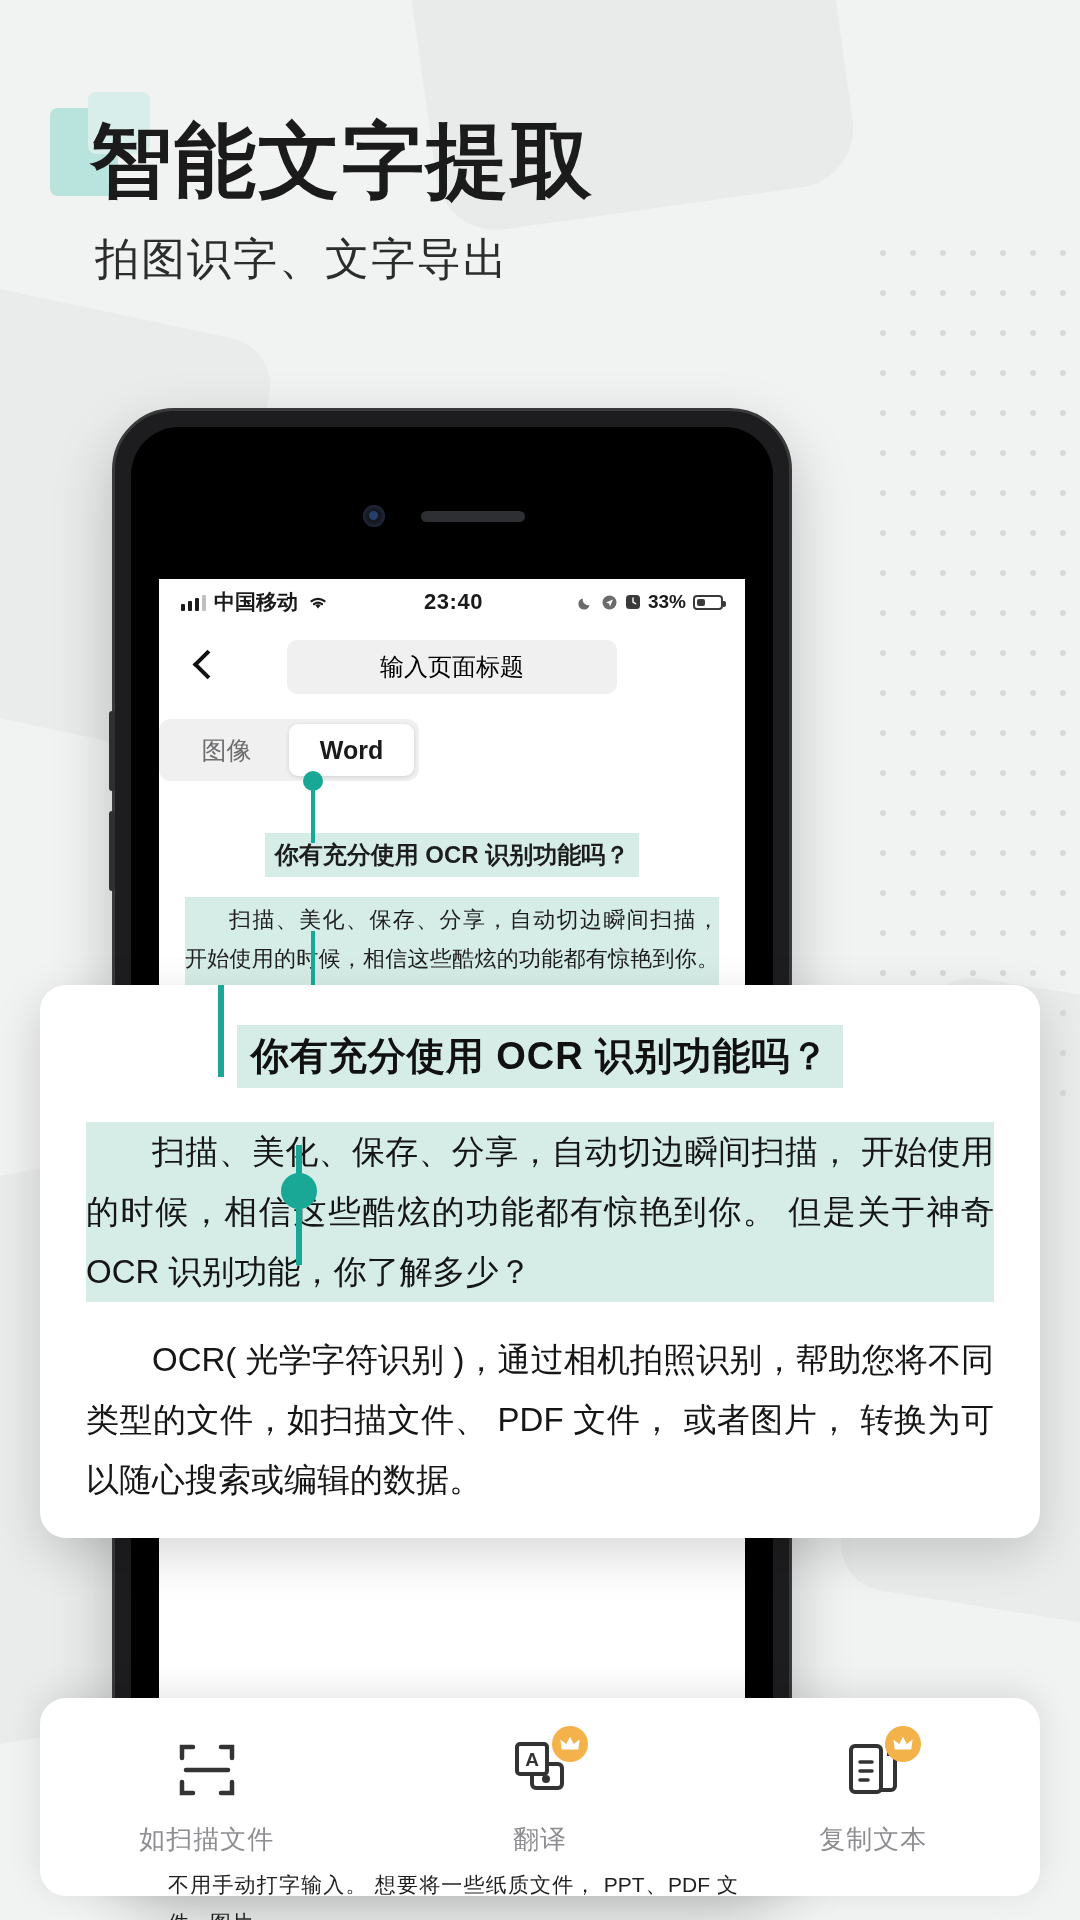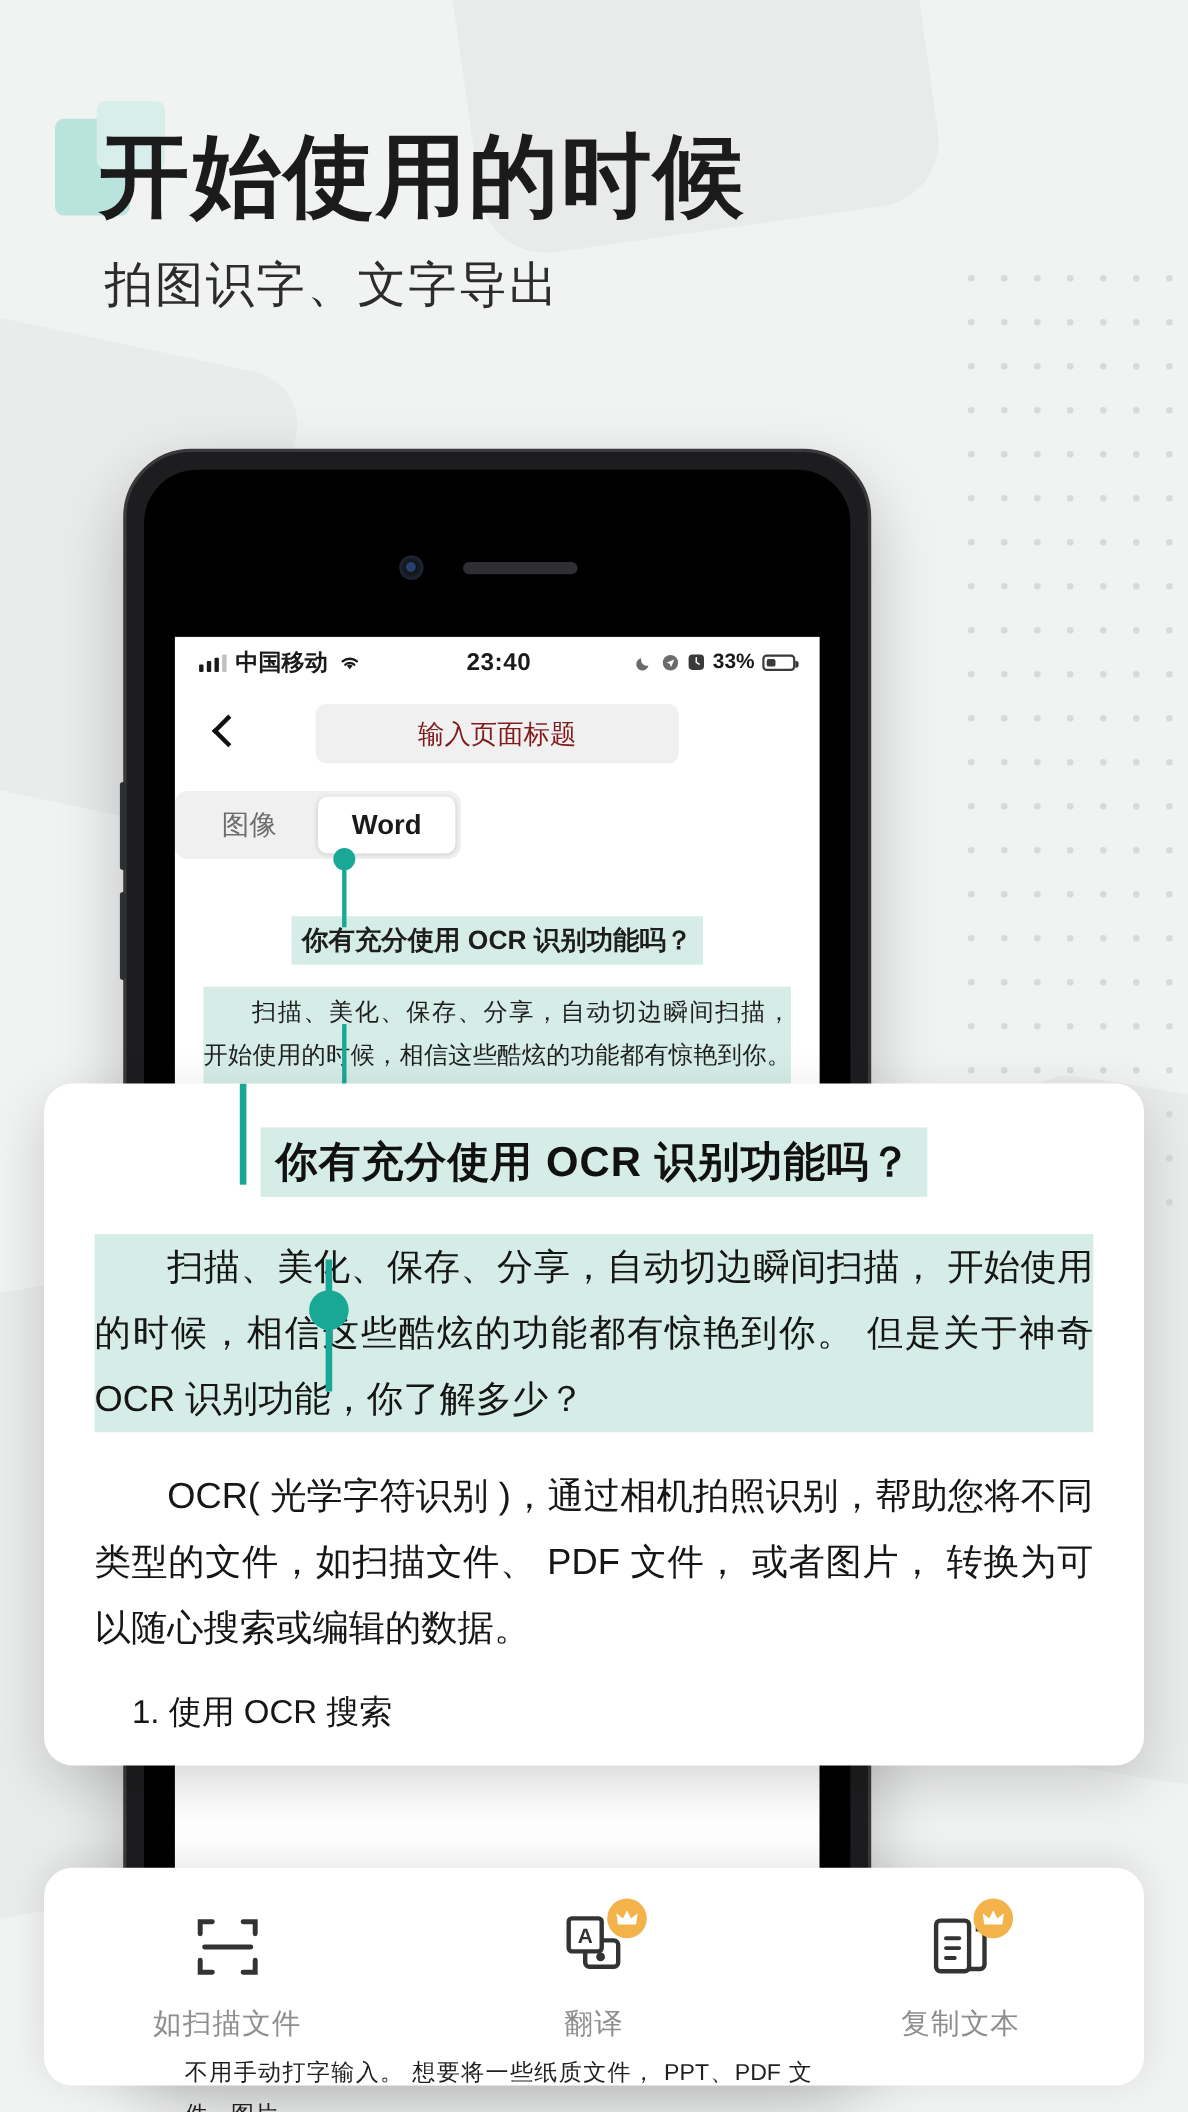--- a/index.html
+++ b/index.html
@@ -72,21 +72,21 @@
      background:#3a3a3a; border-radius:0 2px 2px 0; }
   .batt span { position:absolute; left:2px; top:2px; bottom:2px; width:8px; background:#3a3a3a; border-radius:2px; }
 
   
   .navbar { height: 84px; display: flex; align-items: center; padding: 0 26px; gap: 20px; background:#fff; }
   .back-chev { width: 34px; height: 34px; position: relative; flex: none; }
   .back-chev::before { content:""; position:absolute; left:12px; top:4px; width:17px; height:17px;
      border-left: 4px solid #111; border-bottom: 4px solid #111; transform: rotate(45deg); }
   .title-input { flex: 1; max-width: 330px; margin: 0 auto; height: 54px; background: #f0f0f1;
      border-radius: 10px; display: flex; align-items: center; justify-content: center;
-     color: #7f1d1d; font-size: 24px; }
+     color: #000000; font-size: 24px; }
 
   
   .seg-wrap { display: flex; justify-content: flex-start; padding: 10px 0 22px; background:#fff; }
   .seg { background: #f0f0f1; border-radius: 12px; padding: 5px; display: flex; width: 260px; }
   .seg-item { flex:1; text-align:center; line-height: 52px; font-size: 25px; color: #6d6d6f; border-radius: 9px; }
   .seg-item.active { background:#fff; color:#1a1a1a; font-weight:600; box-shadow: 0 1px 4px rgba(0,0,0,.14); }
 
   .doc-area { background: #fff; padding: 30px 26px 0; position: relative; }
   .doc-title-row { text-align: center; margin-bottom: 20px; }
   .doc-title { background:#d5ece7; font-size: 24px; color:#1d1d1d; font-weight:600; padding: 6px 10px; display:inline-block; }
@@ -294,21 +294,21 @@
       <span class="dot" style="left:910px;top:1090px"></span>
       <span class="dot" style="left:940px;top:1090px"></span>
       <span class="dot" style="left:970px;top:1090px"></span>
       <span class="dot" style="left:1000px;top:1090px"></span>
       <span class="dot" style="left:1030px;top:1090px"></span>
       <span class="dot" style="left:1060px;top:1090px"></span>
     </div>
 
   <div class="sq-a"></div>
   <div class="sq-b"></div>
-  <div class="headline">开始使用的时候</div>
+  <div class="headline">智能文字提取</div>
   <div class="subline">拍图识字、文字导出</div>
 
   <div class="phone">
     <div class="side-btn" style="top:300px;height:80px;"></div>
     <div class="side-btn" style="top:400px;height:80px;"></div>
     <div class="phone-inner">
       <div class="notch-cam"></div>
       <div class="speaker"></div>
 
       <div class="screen">
@@ -377,21 +377,20 @@
       </div>
     </div>
   </div>
 
   <div class="card">
     <div class="card-title-row">
       <span class="card-title">你有充分使用 OCR 识别功能吗？</span>
     </div>
     <div class="card-p hl indent">扫描、美化、保存、分享，自动切边瞬间扫描， 开始使用的时候，相信这些酷炫的功能都有惊艳到你。 但是关于神奇 OCR 识别功能，你了解多少？</div>
     <div class="card-p indent" style="margin-top:28px;">OCR( 光学字符识别 )，通过相机拍照识别，帮助您将不同类型的文件，如扫描文件、 PDF 文件， 或者图片， 转换为可以随心搜索或编辑的数据。</div>
-    <div class="card-list">1. 使用 OCR 搜索</div>
 
     <div class="card-pin-line" style="left:178px; top:0px; height:92px;"></div>
     <div class="card-pin-line" style="left:256px; top:160px; height:120px;"></div>
     <div class="card-pin-dot" style="left:241px; top:188px;"></div>
   </div>
 
   <div class="toolbar">
 
     <div class="tb-item">
       <div class="tb-icon">

